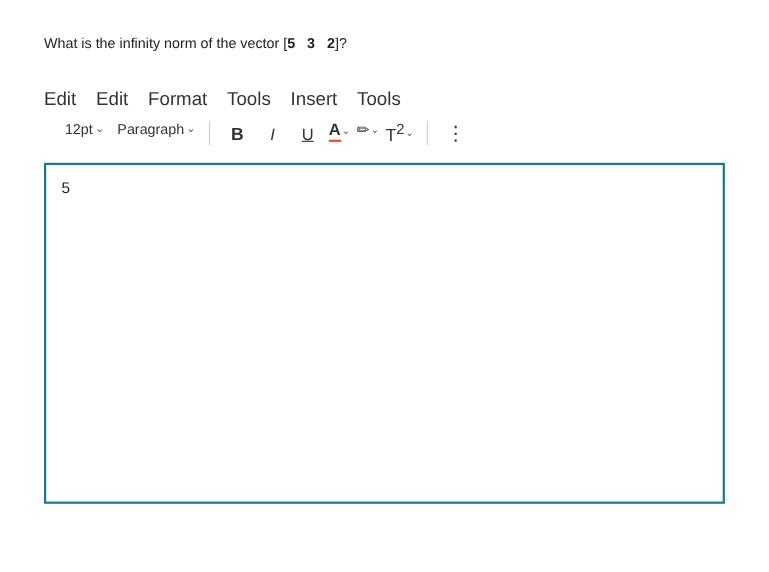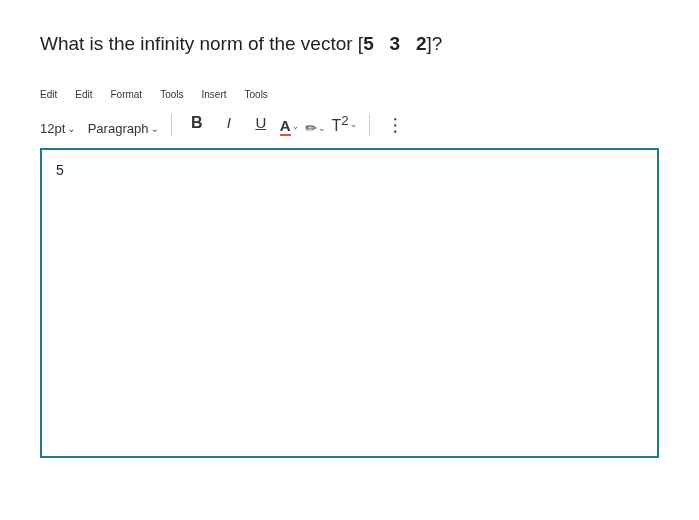--- a/index.html
+++ b/index.html
@@ -17,47 +17,48 @@
     }
 
     .page-container {
       width: 699px;
       height: 520px;
       background: #fff;
       padding: 20px 40px;
     }
 
     .question-text {
-      font-size: 19px;
+      font-size: 13px;
       color: #222;
       margin-bottom: 30px;
       margin-top: 10px;
       line-height: 1.5;
     }
 
     .toolbar-menu {
       display: flex;
       gap: 18px;
       align-items: center;
       margin-bottom: 6px;
-      font-size: 10px;
+      font-size: 17px;
       color: #333;
     }
 
     .toolbar-menu span {
       cursor: pointer;
       color: #333;
     }
 
     .formatting-bar {
       display: flex;
-      align-items: flex-end;
+      align-items: flex-start;
       gap: 6px;
       margin-bottom: 8px;
       padding: 4px 0;
+      margin-left: 19px;
     }
 
     .font-size-select {
       display: flex;
       align-items: center;
       font-size: 13px;
       color: #333;
       cursor: pointer;
       gap: 2px;
     }

